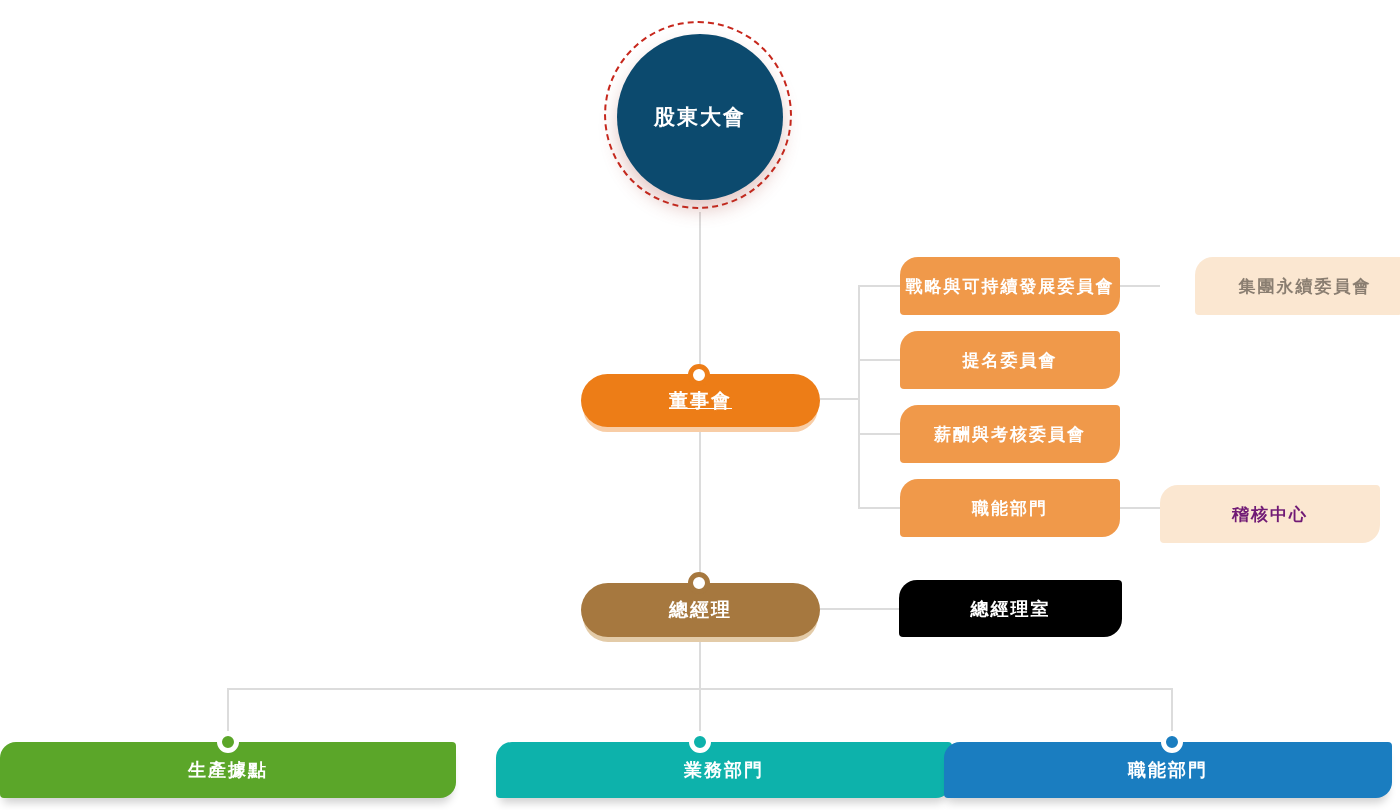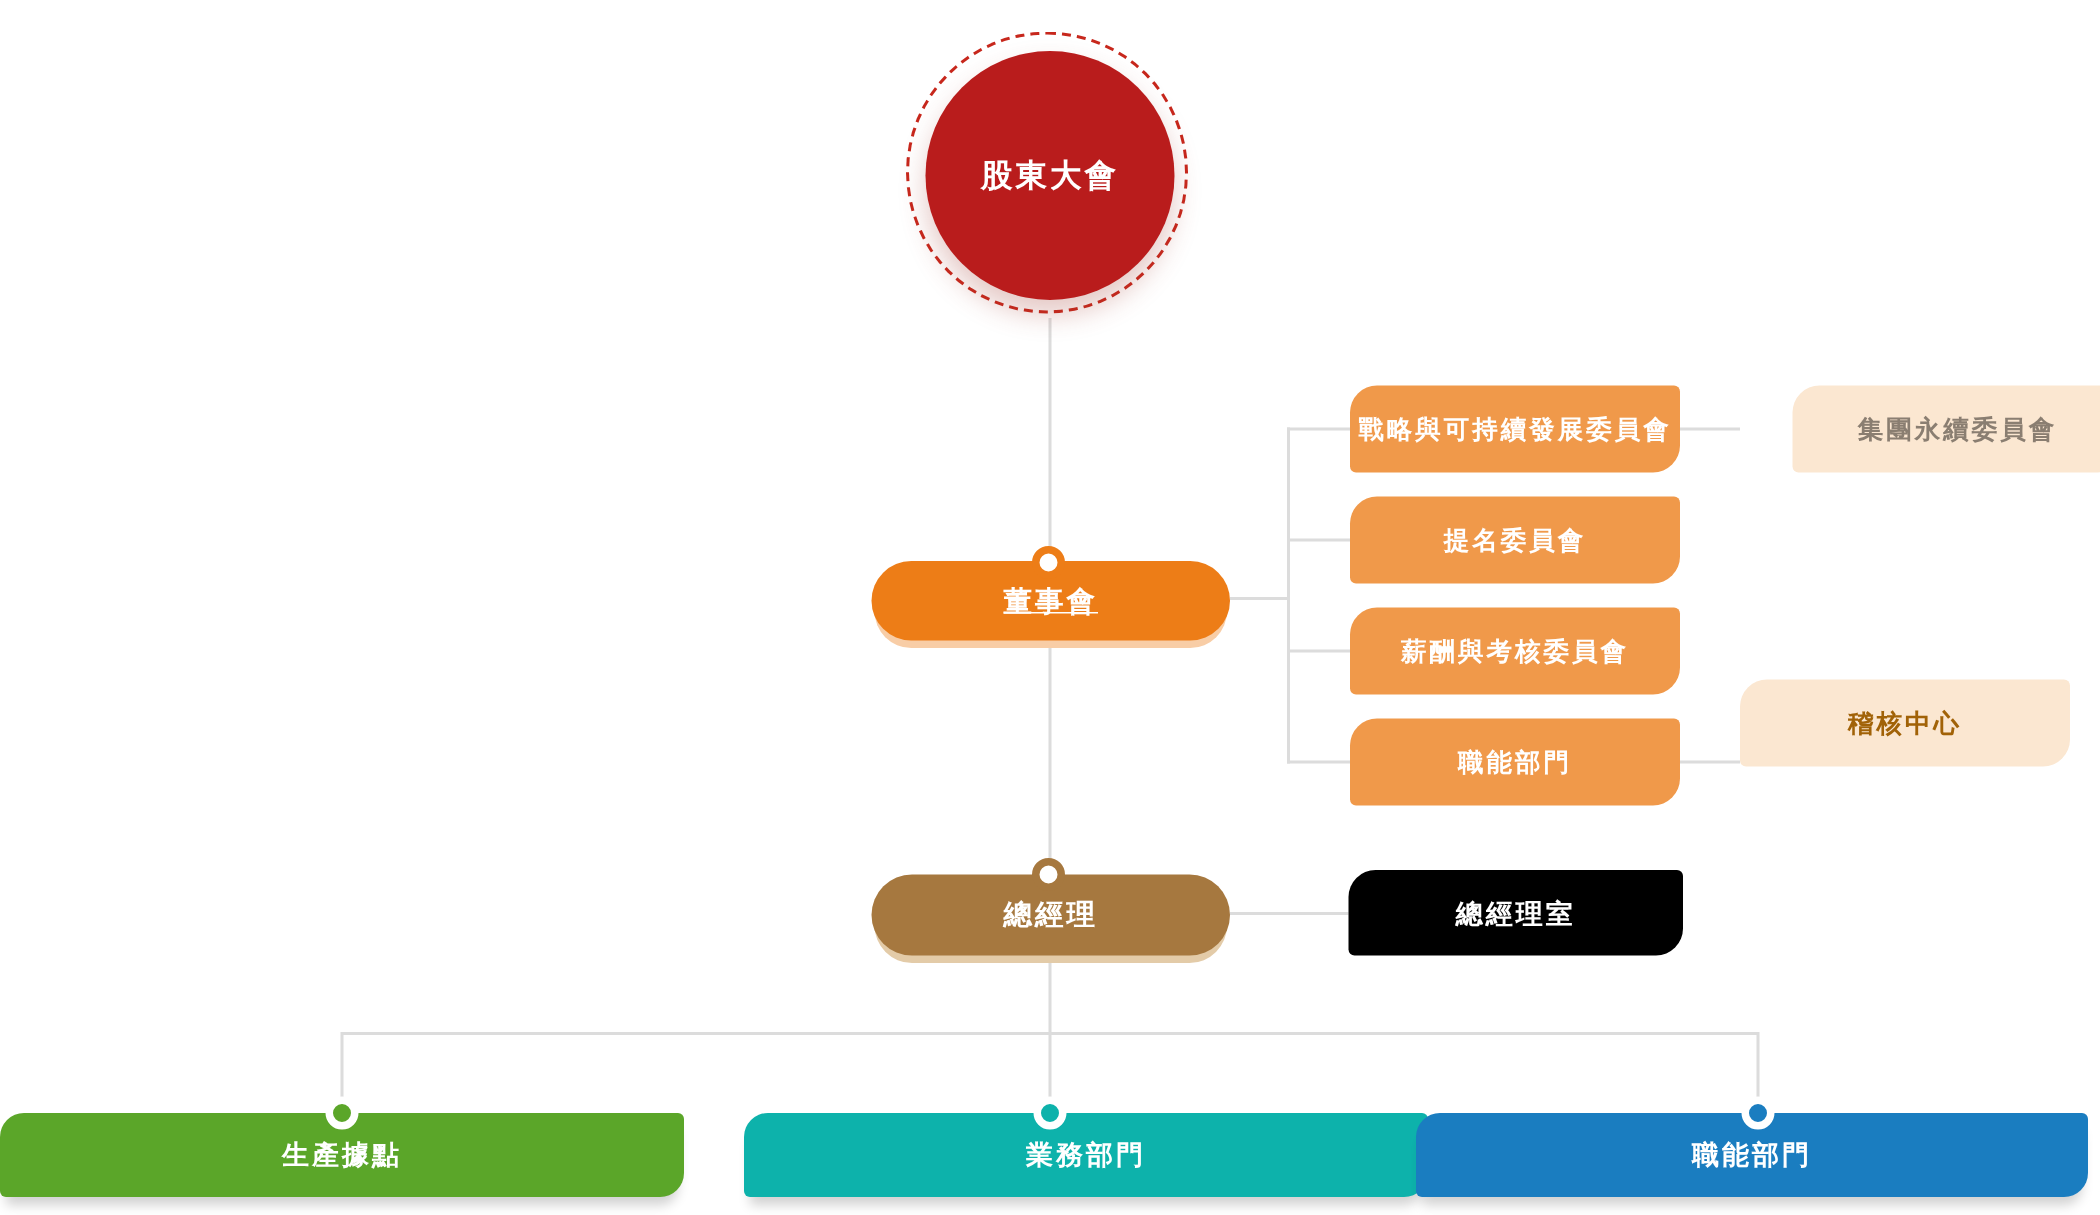--- a/index.html
+++ b/index.html
@@ -74,21 +74,21 @@
   <div class="line" style="left:1120px;top:285px;width:40px;height:2px;"></div>
   <div class="line" style="left:1120px;top:507px;width:40px;height:2px;"></div>
   <div class="line" style="left:820px;top:608px;width:79px;height:2px;"></div>
   <div class="line" style="left:699px;top:637px;width:2px;height:52px;"></div>
   <div class="line" style="left:227px;top:688px;width:946px;height:2px;"></div>
   <div class="line" style="left:227px;top:690px;width:2px;height:50px;"></div>
   <div class="line" style="left:699px;top:690px;width:2px;height:50px;"></div>
   <div class="line" style="left:1171px;top:690px;width:2px;height:50px;"></div>
 
   <div class="dashed-ring" style="border-color: rgb(199, 39, 28);"></div>
-  <div class="root-circle label" style="background-color: #b91c1c;">
+  <div class="root-circle label" style="background-color: #0c4a6e;">
     <span>股東大會</span>
   </div>
 
   <div class="donut" style="left: 688px; top: 364px; border-color: rgb(237, 125, 23);"></div>
   <div class="pill pill-board label" style="background-color: rgb(237, 125, 23);">
     <span>董事會</span>
   </div>
 
   <div class="combox label" style="top: 257px; background-color: rgb(240, 153, 74);">
     <span>戰略與可持續發展委員會</span>
@@ -99,21 +99,21 @@
   <div class="combox label" style="top: 405px; background-color: rgb(240, 153, 74);">
     <span>薪酬與考核委員會</span>
   </div>
   <div class="combox label" style="top: 479px; background-color: rgb(240, 153, 74);">
     <span>職能部門</span>
   </div>
 
   <div class="peachbox label" style="top: 257px; color: rgb(138, 126, 113); background-color: rgb(251, 231, 209); margin-left: 35px;">
     <span>集團永續委員會</span>
   </div>
-  <div class="peachbox label" style="top: 453px; color: #a16207; background-color: rgb(251, 231, 209);">
+  <div class="peachbox label" style="top: 485px; color: #701a75; background-color: rgb(251, 231, 209);">
     <span>稽核中心</span>
   </div>
 
   <div class="donut" style="left: 688px; top: 572px; border-color: rgb(166, 120, 63);"></div>
   <div class="pill pill-gm label" style="background-color: rgb(166, 120, 63);">
     <span>總經理</span>
   </div>
   <div class="gm-office label" style="background-color: #000000;">
     <span>總經理室</span>
   </div>

